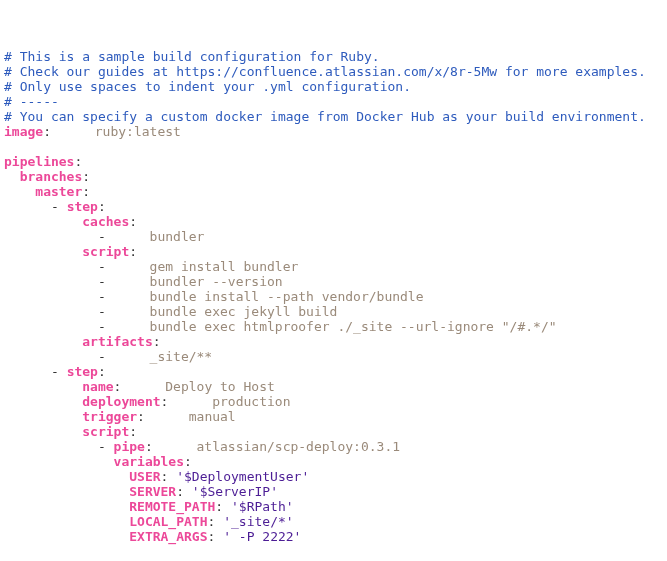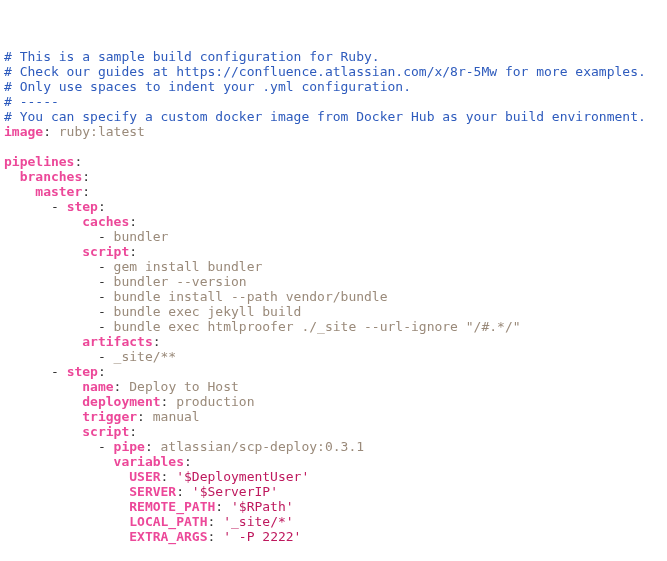--- a/index.html
+++ b/index.html
@@ -8,22 +8,22 @@
     background: #fff;
     font-family: "DejaVu Sans Mono", Menlo, Consolas, monospace;
     font-size: 13px;
     line-height: 15px;
     white-space: pre;
     color: #333;
   }
   .c { color: #2e5bbd; text-align: right; }   
   .k { color: #ec4899; font-weight: bold; }  
   .p { color: #333; }      
-  .s { color: #9a8a7a; }   
-  .q { color: #be185d; }   
+  .s { color: #9a8a7a; margin-left: 36px; }   
+  .q { color: #4c1d95; }   
 </style>
 </head>
 <body>
 
 
 <div id="code"><div><span class="c"># This is a sample build configuration for Ruby.</span></div><div><span class="c"># Check our guides at https://confluence.atlassian.com/x/8r-5Mw for more examples.</span></div><div><span class="c"># Only use spaces to indent your .yml configuration.</span></div><div><span class="c"># -----</span></div><div><span class="c"># You can specify a custom docker image from Docker Hub as your build environment.</span></div><div><span class="k">image</span><span class="p">: </span><span class="s">ruby:latest</span></div><div>&nbsp;</div><div><span class="k">pipelines</span><span class="p">:</span></div><div><span class="p">  </span><span class="k">branches</span><span class="p">:</span></div><div><span class="p">    </span><span class="k">master</span><span class="p">:</span></div><div><span class="p">      - </span><span class="k">step</span><span class="p">:</span></div><div><span class="p">          </span><span class="k">caches</span><span class="p">:</span></div><div><span class="p">            - </span><span class="s">bundler</span></div><div><span class="p">          </span><span class="k">script</span><span class="p">:</span></div><div><span class="p">            - </span><span class="s">gem install bundler</span></div><div><span class="p">            - </span><span class="s">bundler --version</span></div><div><span class="p">            - </span><span class="s">bundle install --path vendor/bundle</span></div><div><span class="p">            - </span><span class="s">bundle exec jekyll build</span></div><div><span class="p">            - </span><span class="s">bundle exec htmlproofer ./_site --url-ignore "/#.*/"</span></div><div><span class="p">          </span><span class="k">artifacts</span><span class="p">:</span></div><div><span class="p">            - </span><span class="s">_site/**</span></div><div><span class="p">      - </span><span class="k">step</span><span class="p">:</span></div><div><span class="p">          </span><span class="k">name</span><span class="p">: </span><span class="s">Deploy to Host</span></div><div><span class="p">          </span><span class="k">deployment</span><span class="p">: </span><span class="s">production</span></div><div><span class="p">          </span><span class="k">trigger</span><span class="p">: </span><span class="s">manual</span></div><div><span class="p">          </span><span class="k">script</span><span class="p">:</span></div><div><span class="p">            - </span><span class="k">pipe</span><span class="p">: </span><span class="s">atlassian/scp-deploy:0.3.1</span></div><div><span class="p">              </span><span class="k">variables</span><span class="p">:</span></div><div><span class="p">                </span><span class="k">USER</span><span class="p">: </span><span class="q">'$DeploymentUser'</span></div><div><span class="p">                </span><span class="k">SERVER</span><span class="p">: </span><span class="q">'$ServerIP'</span></div><div><span class="p">                </span><span class="k">REMOTE_PATH</span><span class="p">: </span><span class="q">'$RPath'</span></div><div><span class="p">                </span><span class="k">LOCAL_PATH</span><span class="p">: </span><span class="q">'_site/*'</span></div><div><span class="p">                </span><span class="k">EXTRA_ARGS</span><span class="p">: </span><span class="q">' -P 2222'</span></div><div>&nbsp;</div><div><span class="k">definitions</span><span class="p">:</span></div></div>
 
 
 
 </body></html>

